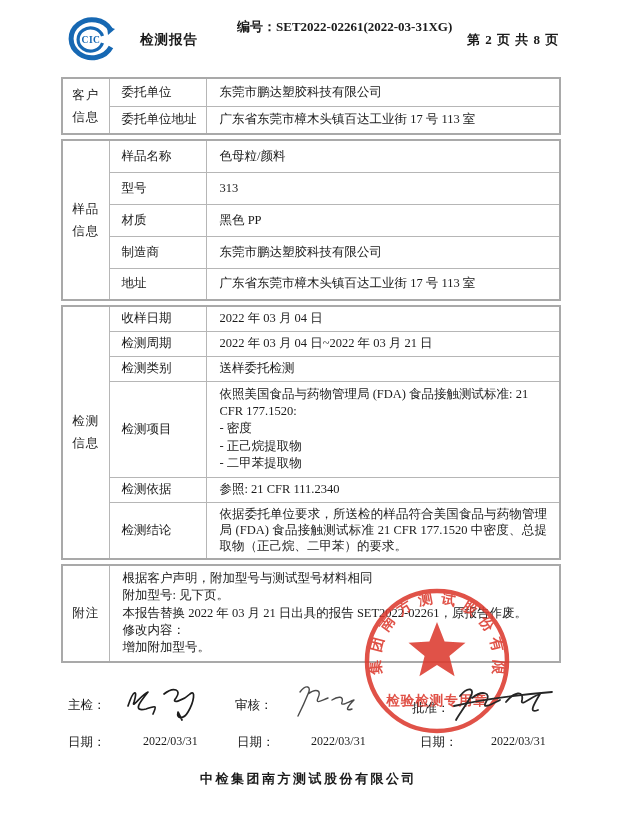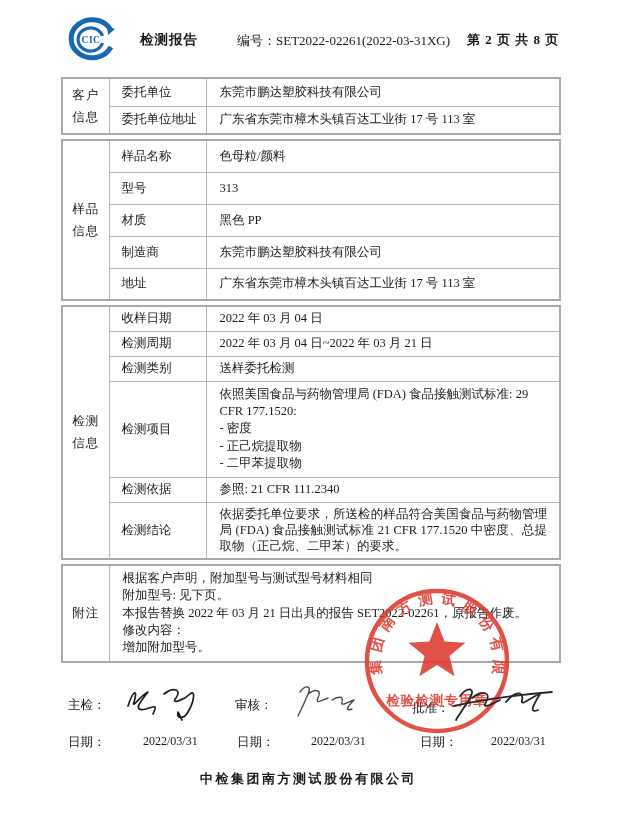--- a/index.html
+++ b/index.html
@@ -8,21 +8,21 @@
     position:relative; width:617px; height:840px; margin:0 auto;
     background:#ffffff; overflow:hidden;
     font-family:"Liberation Serif","DejaVu Serif",serif;
     color:#1a1a1a;
     border-radius:17px;
   }
   .abs { position:absolute; }
 
   
   .hdr-title   { left:140px; top:31px; font-size:13.5px; font-weight:bold; letter-spacing:1px; }
-  .hdr-no      { left:237px; top:32px; font-size:13px;  font-weight:normal; }
+  .hdr-no      { left:237px; top:18px; font-size:13px;  font-weight:bold; }
   .hdr-page    { left:467px; top:31px; font-size:13px;  font-weight:bold; letter-spacing:1px; }
 
   
   .tables { position:absolute; left:61px; top:77px; width:546px; }
   table.tbl {
     border-collapse:collapse; table-layout:fixed; width:498px;
     margin-bottom:4px; background:#fff;
   }
   table.tbl { border:2px solid #a9a9a9; }
   .tbl td { border:1px solid #b6b6b6; font-size:12.5px; vertical-align:middle; overflow:hidden; }
@@ -147,21 +147,21 @@
         <td class="lab">检测周期</td>
         <td class="val">2022 年 03 月 04 日~2022 年 03 月 21 日</td>
       </tr>
       <tr class="h25">
         <td class="lab">检测类别</td>
         <td class="val">送样委托检测</td>
       </tr>
       <tr>
         <td class="lab">检测项目</td>
         <td class="val multi">
-          <div class="ln">依照美国食品与药物管理局 (FDA) 食品接触测试标准: 29 CFR 177.1520:</div>
+          <div class="ln">依照美国食品与药物管理局 (FDA) 食品接触测试标准: 21 CFR 177.1520:</div>
           <div class="ln">- 密度</div>
           <div class="ln">- 正己烷提取物</div>
           <div class="ln">- 二甲苯提取物</div>
         </td>
       </tr>
       <tr class="h25">
         <td class="lab">检测依据</td>
         <td class="val">参照: 21 CFR 111.2340</td>
       </tr>
       <tr>

